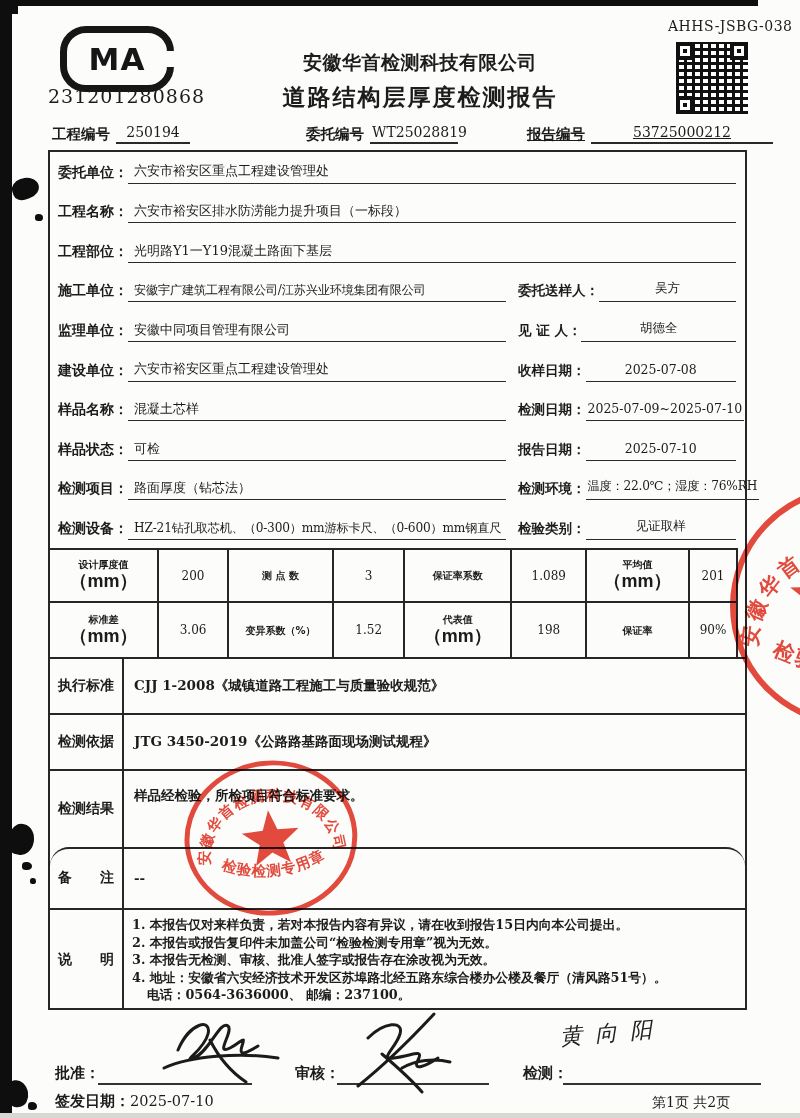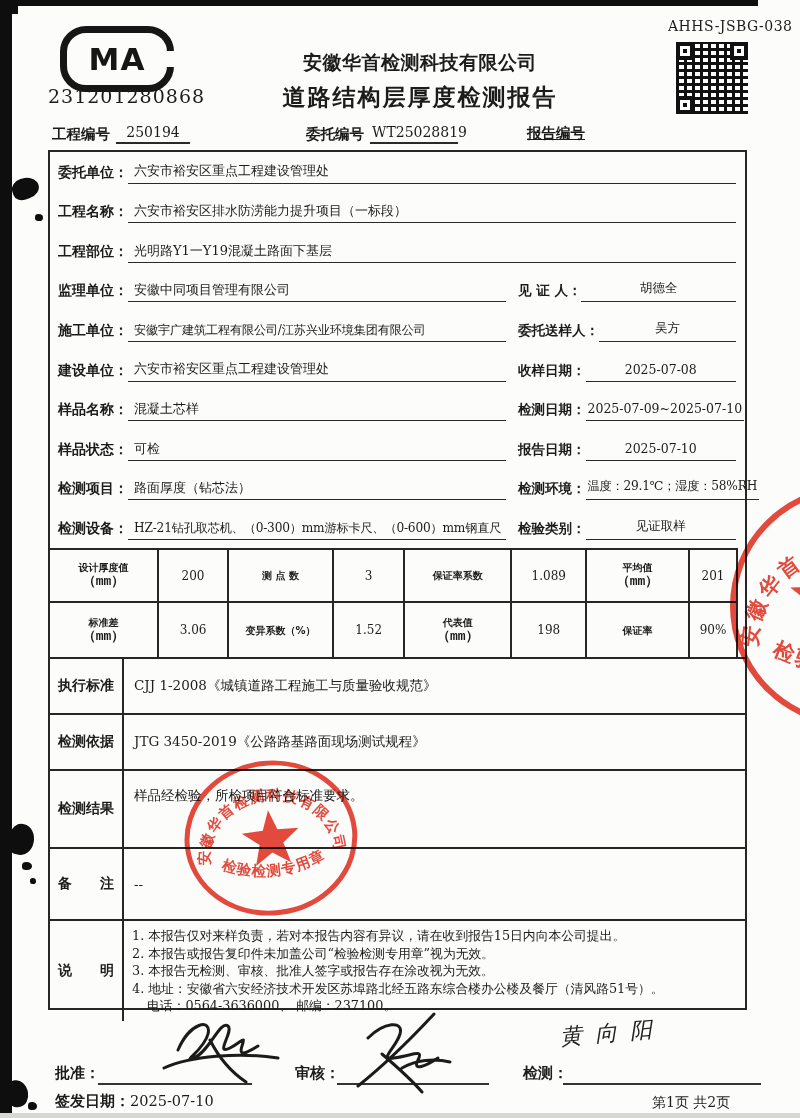--- a/index.html
+++ b/index.html
@@ -44,27 +44,27 @@
   .rblock{position:absolute;left:468px;right:9px;bottom:0;display:flex;align-items:flex-end;}
   .rlabel{font-family:"DejaVu Sans",sans-serif;font-weight:bold;font-size:13.5px;white-space:nowrap;padding:0 0 10px 0;}
   .rval{flex:1;text-align:center;font-size:12.5px;border-bottom:1.5px solid #2a2a2a;padding:0 2px 4px;margin-bottom:8px;white-space:nowrap;}
   .tight{font-size:12.2px;letter-spacing:-.2px;}
 
   .stats{display:grid;grid-template-columns:15.9% 10.2% 15.3% 10.4% 15.6% 10.9% 15% 6.7%;grid-auto-rows:53.5px;border-top:2px solid #262626;border-right:2px solid #262626;margin-right:7px;}
   .scell{border-right:2px solid #262626;display:flex;flex-direction:column;justify-content:center;align-items:center;box-sizing:border-box;}
   .scell:nth-child(8n){border-right:none;}
   .scell.r1{border-bottom:2px solid #262626;}
   .slabel{font-family:"DejaVu Sans",sans-serif;font-weight:bold;font-size:10px;line-height:1.3;text-align:center;}
-  .ssub{font-family:Liberation Mono, monospace;font-weight:bold;font-size:13px;line-height:1.2;}
+  .ssub{font-family:Liberation Sans, sans-serif;font-weight:bold;font-size:18px;line-height:1.2;}
   .sval{font-size:12px;}
 
   .std-row{display:flex;border-top:2px solid #262626;box-sizing:border-box;}
   .std-label{width:72px;min-width:72px;border-right:2px solid #262626;display:flex;align-items:center;justify-content:center;font-family:"DejaVu Sans",sans-serif;font-weight:bold;font-size:14px;white-space:pre;}
-  .std-value{flex:1;padding:6px 10px;font-size:13.5px;display:flex;align-items:center;}
-  .h60{height:56px;} .h78{height:78px;} .h55{height:72px;} .h102{height:102px;}
+  .std-value{flex:1;padding:6px 10px;font-size:13.5px;display:flex;align-items:center;font-weight:bold;}
+  .h60{height:56px;} .h78{height:78px;} .h55{height:61px;border-radius:19px;} .h102{height:102px;}
   .vtop{align-items:flex-start;padding-top:16px;}
   .notes{flex-direction:column;align-items:flex-start;justify-content:center;padding:4px 8px;}
   .notes div{font-size:12.8px;line-height:17.6px;white-space:nowrap;}
   .notes .indent{padding-left:15px;}
 
   
   .sigline{position:absolute;border-bottom:2px solid #333;}
   .siglab{position:absolute;font-family:"DejaVu Sans",sans-serif;font-weight:bold;font-size:15px;}
   .issue{position:absolute;left:55px;top:1092px;font-size:14.5px;}
   .issue b{font-family:"DejaVu Sans",sans-serif;font-size:15px;}
@@ -109,54 +109,55 @@
   <div class="meta" style="left:52px;">
     <span class="lab">工程编号</span>
     <span class="val" style="width:70px;">250194</span>
   </div>
   <div class="meta" style="left:306px;">
     <span class="lab">委托编号</span>
     <span class="val" style="width:84px;">WT25028819</span>
   </div>
   <div class="meta" style="left:527px;text-decoration:underline;">
     <span class="lab">报告编号</span>
+    <span class="val" style="width:178px;">53725000212</span>
   </div>
 
   <div class="tbl">
 
     <div class="frow">
       <span class="flabel">委托单位：</span>
       <span class="fval full">六安市裕安区重点工程建设管理处</span>
     </div>
     <div class="frow">
       <span class="flabel">工程名称：</span>
       <span class="fval full">六安市裕安区排水防涝能力提升项目（一标段）</span>
     </div>
     <div class="frow">
       <span class="flabel">工程部位：</span>
       <span class="fval full">光明路Y1一Y19混凝土路面下基层</span>
     </div>
 
     <div class="frow">
+      <span class="flabel">施工单位：</span>
+      <span class="fval left tight">安徽宇广建筑工程有限公司/江苏兴业环境集团有限公司</span>
+      <span class="rblock">
+        <span class="rlabel">委托送样人：</span>
+        <span class="rval">吴方</span>
+      </span>
+    </div>
+    <div class="frow">
       <span class="flabel">监理单位：</span>
       <span class="fval left">安徽中同项目管理有限公司</span>
       <span class="rblock">
         <span class="rlabel">见 证 人：</span>
         <span class="rval">胡德全</span>
       </span>
     </div>
     <div class="frow">
-      <span class="flabel">施工单位：</span>
-      <span class="fval left tight">安徽宇广建筑工程有限公司/江苏兴业环境集团有限公司</span>
-      <span class="rblock">
-        <span class="rlabel">委托送样人：</span>
-        <span class="rval">吴方</span>
-      </span>
-    </div>
-    <div class="frow">
       <span class="flabel">建设单位：</span>
       <span class="fval left">六安市裕安区重点工程建设管理处</span>
       <span class="rblock">
         <span class="rlabel">收样日期：</span>
         <span class="rval">2025-07-08</span>
       </span>
     </div>
     <div class="frow">
       <span class="flabel">样品名称：</span>
       <span class="fval left">混凝土芯样</span>
@@ -171,21 +172,21 @@
       <span class="rblock">
         <span class="rlabel">报告日期：</span>
         <span class="rval">2025-07-10</span>
       </span>
     </div>
     <div class="frow">
       <span class="flabel">检测项目：</span>
       <span class="fval left">路面厚度（钻芯法）</span>
       <span class="rblock">
         <span class="rlabel">检测环境：</span>
-        <span class="rval tight">温度：29.1℃；湿度：58%RH</span>
+        <span class="rval tight">温度：22.0℃；湿度：76%RH</span>
       </span>
     </div>
     <div class="frow">
       <span class="flabel">检测设备：</span>
       <span class="fval left tight">HZ-21钻孔取芯机、（0-300）mm游标卡尺、（0-600）mm钢直尺</span>
       <span class="rblock">
         <span class="rlabel">检验类别：</span>
         <span class="rval">见证取样</span>
       </span>
     </div>

